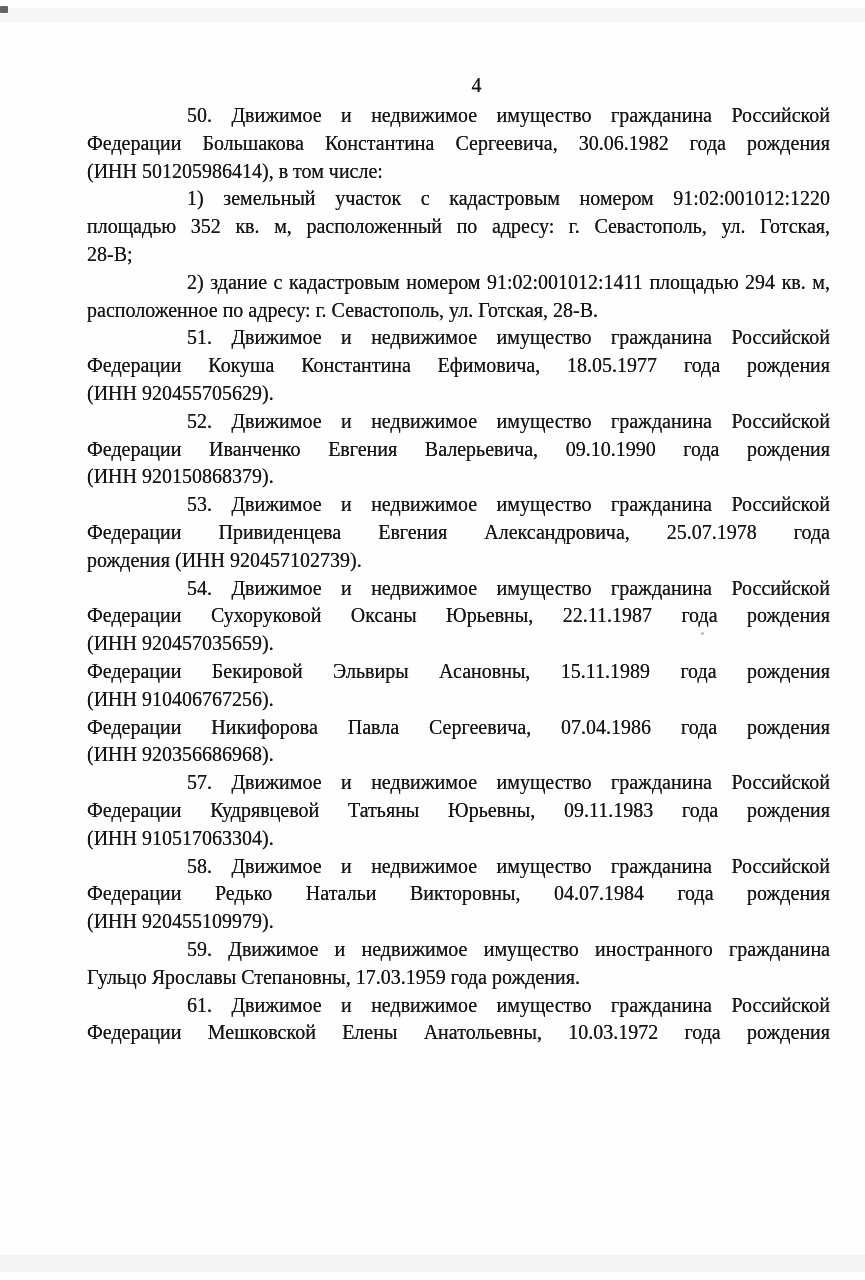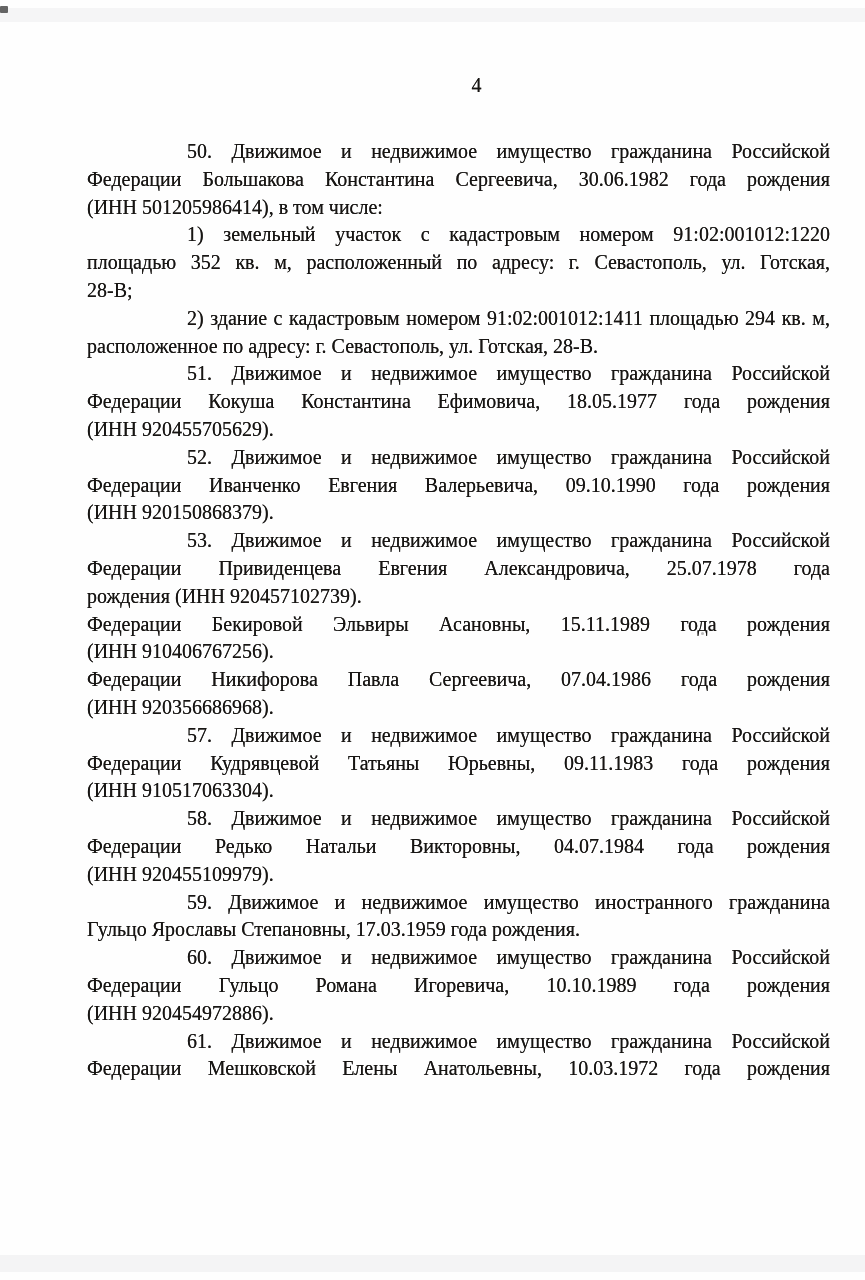--- a/index.html
+++ b/index.html
@@ -57,21 +57,20 @@
     text-shadow: 0 0 0.6px rgba(20,18,16,0.85);
   }
   .content {
     position: absolute;
     top: 102px;
     left: 87px;
     width: 743px;
     font-size: 20px;
     line-height: 27.8px;
     text-shadow: 0 0 0.6px rgba(20,18,16,0.85);
-    margin-top: 36px;
   }
   .para { margin: 0; padding: 0; }
   .ln {
     text-align: justify;
     text-align-last: justify;
   }
   .ln.first { text-indent: 100px; }
   .ln.end { text-align-last: left; }
 </style>
 </head>
@@ -116,20 +115,25 @@
       <div class="ln">Федерации Иванченко Евгения Валерьевича, 09.10.1990 года рождения</div>
       <div class="ln end">(ИНН 920150868379).</div>
     </div>
 
     <div class="para">
       <div class="ln first">53. Движимое и недвижимое имущество гражданина Российской</div>
       <div class="ln">Федерации Привиденцева Евгения Александровича, 25.07.1978 года</div>
       <div class="ln end">рождения (ИНН 920457102739).</div>
     </div>
 
+    <div class="para">
+      <div class="ln first">54. Движимое и недвижимое имущество гражданина Российской</div>
+      <div class="ln">Федерации Сухоруковой Оксаны Юрьевны, 22.11.1987 года рождения</div>
+      <div class="ln end">(ИНН 920457035659).</div>
+    </div>
 
     <div class="para">
       <div class="ln">Федерации Бекировой Эльвиры Асановны, 15.11.1989 года рождения</div>
       <div class="ln end">(ИНН 910406767256).</div>
     </div>
 
     <div class="para">
       <div class="ln">Федерации Никифорова Павла Сергеевича, 07.04.1986 года рождения</div>
       <div class="ln end">(ИНН 920356686968).</div>
     </div>
@@ -144,25 +148,20 @@
       <div class="ln first">58. Движимое и недвижимое имущество гражданина Российской</div>
       <div class="ln">Федерации Редько Натальи Викторовны, 04.07.1984 года рождения</div>
       <div class="ln end">(ИНН 920455109979).</div>
     </div>
 
     <div class="para">
       <div class="ln first">59. Движимое и недвижимое имущество иностранного гражданина</div>
       <div class="ln end">Гульцо Ярославы Степановны, 17.03.1959 года рождения.</div>
     </div>
 
-    <div class="para">
-      <div class="ln first">60. Движимое и недвижимое имущество гражданина Российской</div>
-      <div class="ln">Федерации Гульцо Романа Игоревича, 10.10.1989 года рождения</div>
-      <div class="ln end">(ИНН 920454972886).</div>
-    </div>
 
     <div class="para">
       <div class="ln first">61. Движимое и недвижимое имущество гражданина Российской</div>
       <div class="ln">Федерации Мешковской Елены Анатольевны, 10.03.1972 года рождения</div>
     </div>
 
   </div>
 </div>
 
 </body></html>

